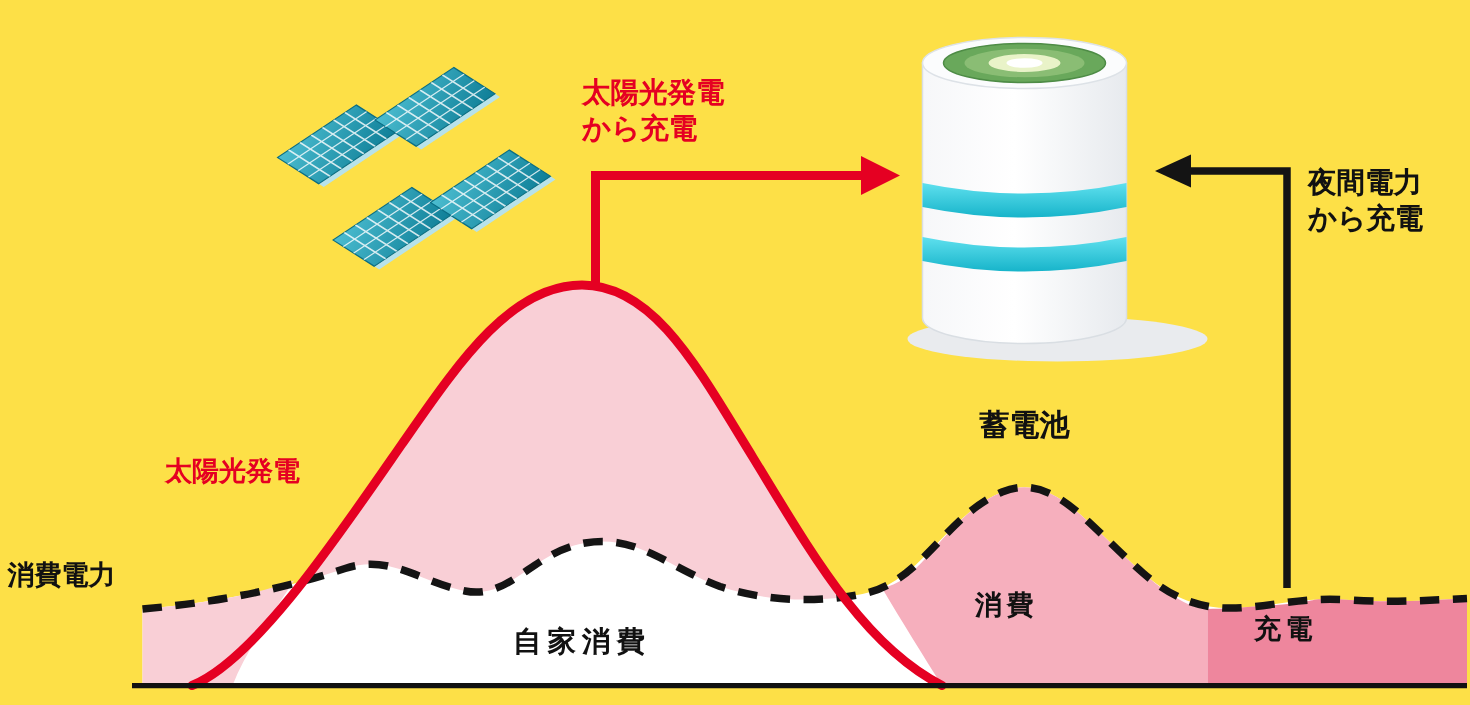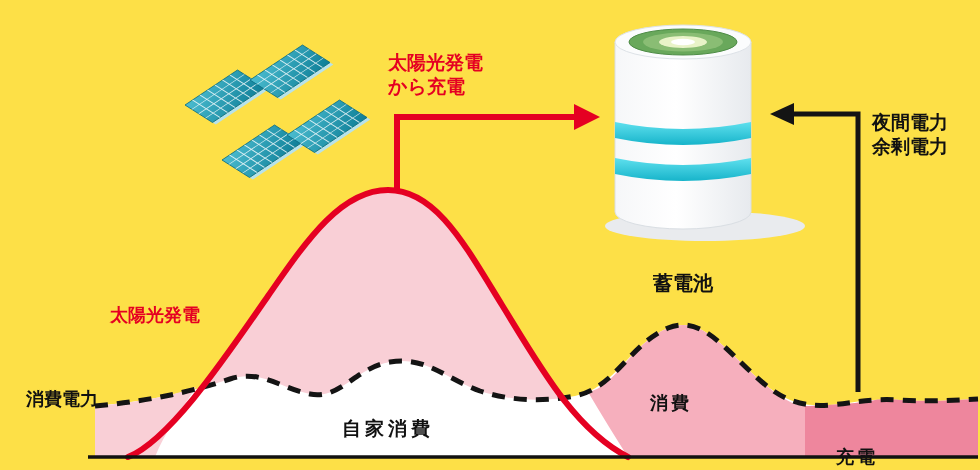--- a/index.html
+++ b/index.html
@@ -6,24 +6,24 @@
   body{width:980px;height:470px;background:#ffffff;font-family:"DejaVu Sans","Liberation Sans",sans-serif;}
   .stage{position:relative;width:980px;height:470px;background:#fde047;overflow:hidden;}
   .stage > svg{position:absolute;left:0;top:0;}
   .lbl{position:absolute;color:#111111;font-weight:bold;line-height:1.28;white-space:pre-line;}
   .red{color:#e50022;}
   .lbl-charge-solar{left:388px;top:50px;font-size:19px;}
   .lbl-night{left:872px;top:110px;font-size:19px;}
   .lbl-battery{left:628px;top:242px;width:110px;text-align:center;font-size:20px;margin-top:29px;}
   .lbl-surplus{left:296px;top:268px;font-size:38px;letter-spacing:5px;}
   .lbl-solar-curve{left:110px;top:303px;font-size:18px;}
-  .lbl-cons-power{left:5px;top:387px;font-size:18px;margin-left:21px;}
+  .lbl-cons-power{left:5px;top:372px;font-size:18px;}
   .lbl-self-cons{left:342px;top:416px;font-size:19px;letter-spacing:4px;}
   .lbl-consumption{left:650px;top:392px;font-size:18px;letter-spacing:3px;font-family:Liberation Serif, serif;}
-  .lbl-charging{left:836px;top:408px;font-size:18px;letter-spacing:3px;margin-top:37px;}
+  .lbl-charging{left:836px;top:408px;font-size:18px;letter-spacing:3px;}
 </style>
 </head>
 <body>
 
 <div class="stage">
 
   <svg width="980" height="470" viewBox="0 0 980 470">
     <defs>
       <linearGradient id="panelGrad" x1="0" y1="0" x2="1" y2="1">
         <stop offset="0" stop-color="#4cbdd0"></stop>
@@ -83,21 +83,21 @@
 
     <g>
       <path d="M794,114 H858 V392" fill="none" stroke="#141414" stroke-width="5"></path>
       <polygon points="794,103 794,125 770,114" fill="#141414"></polygon>
     </g>
   </svg>
 
   <div class="lbl red lbl-charge-solar">太陽光発電
 から充電</div>
   <div class="lbl lbl-night">夜間電力
-余剰電力</div>
+から充電</div>
   <div class="lbl lbl-battery">蓄電池</div>
   <div class="lbl red lbl-solar-curve">太陽光発電</div>
   <div class="lbl lbl-cons-power">消費電力</div>
   <div class="lbl lbl-self-cons">自家消費</div>
   <div class="lbl lbl-consumption">消費</div>
   <div class="lbl lbl-charging">充電</div>
 
 </div>
 
 </body></html>

